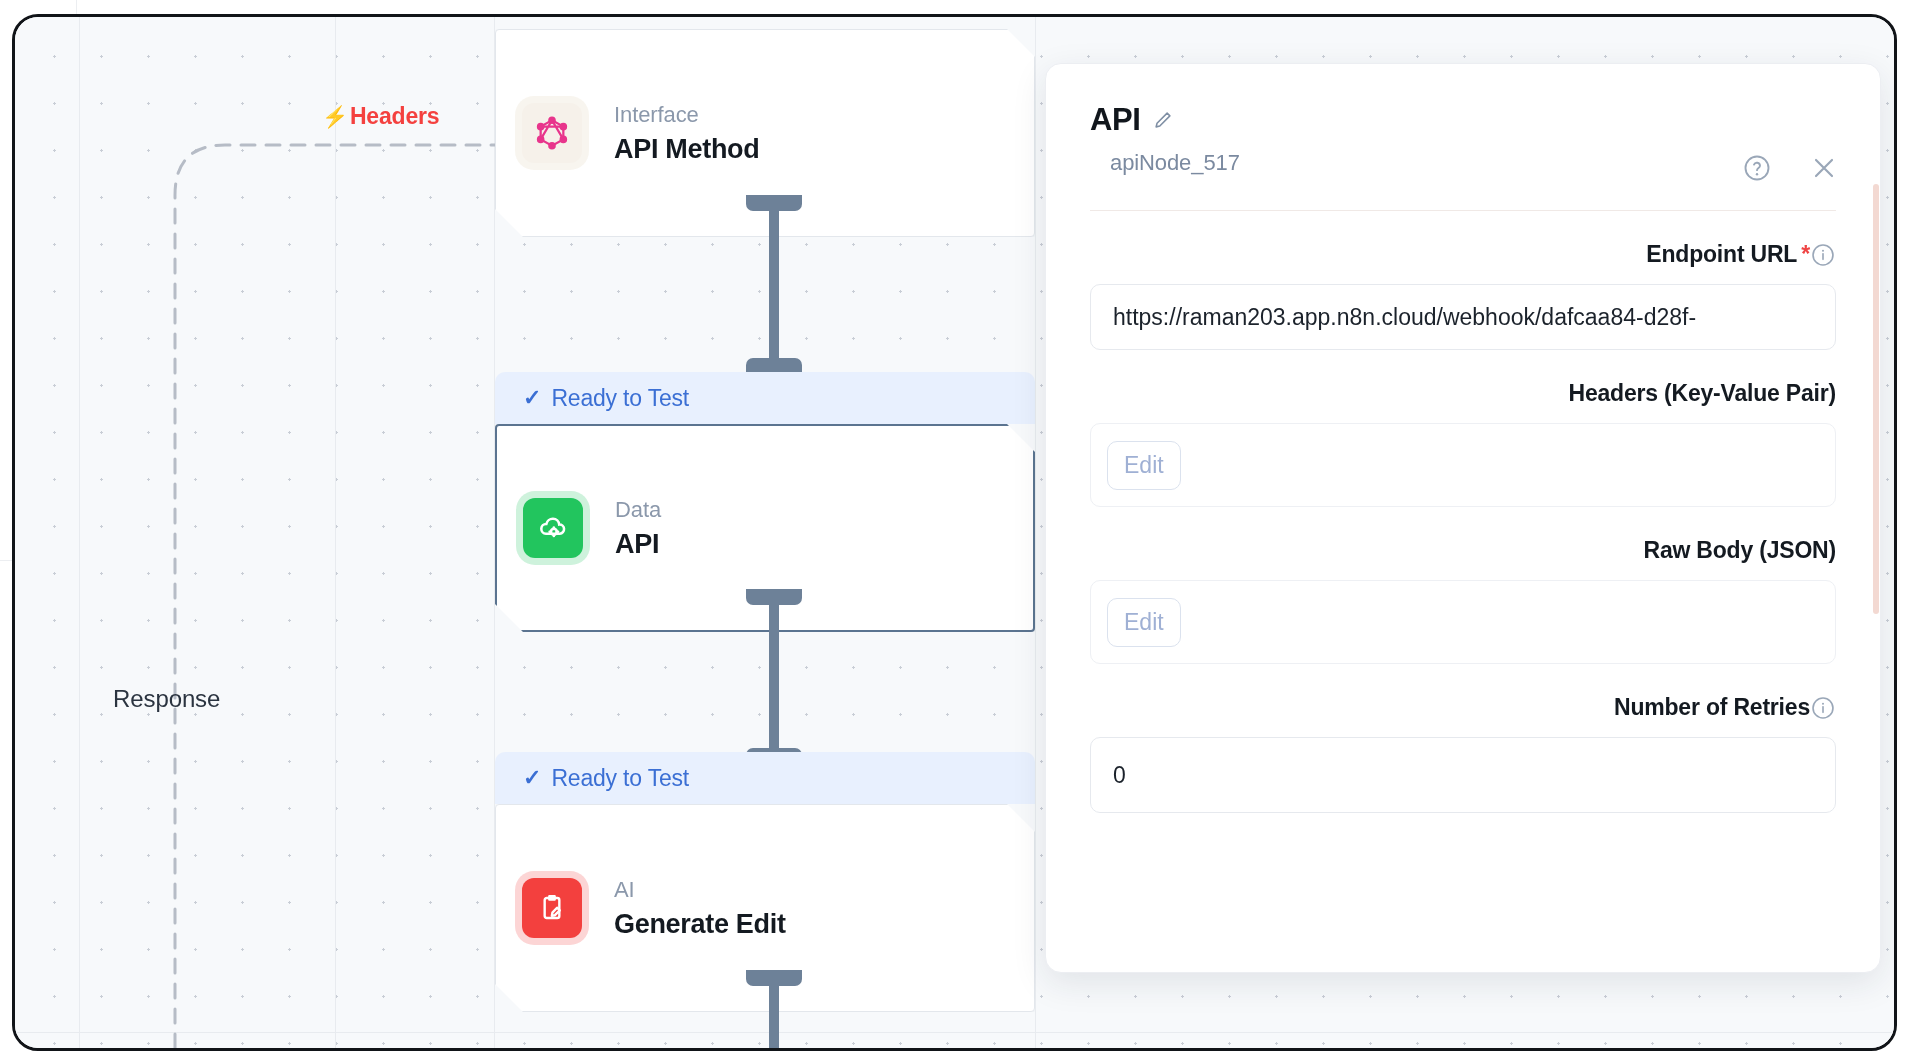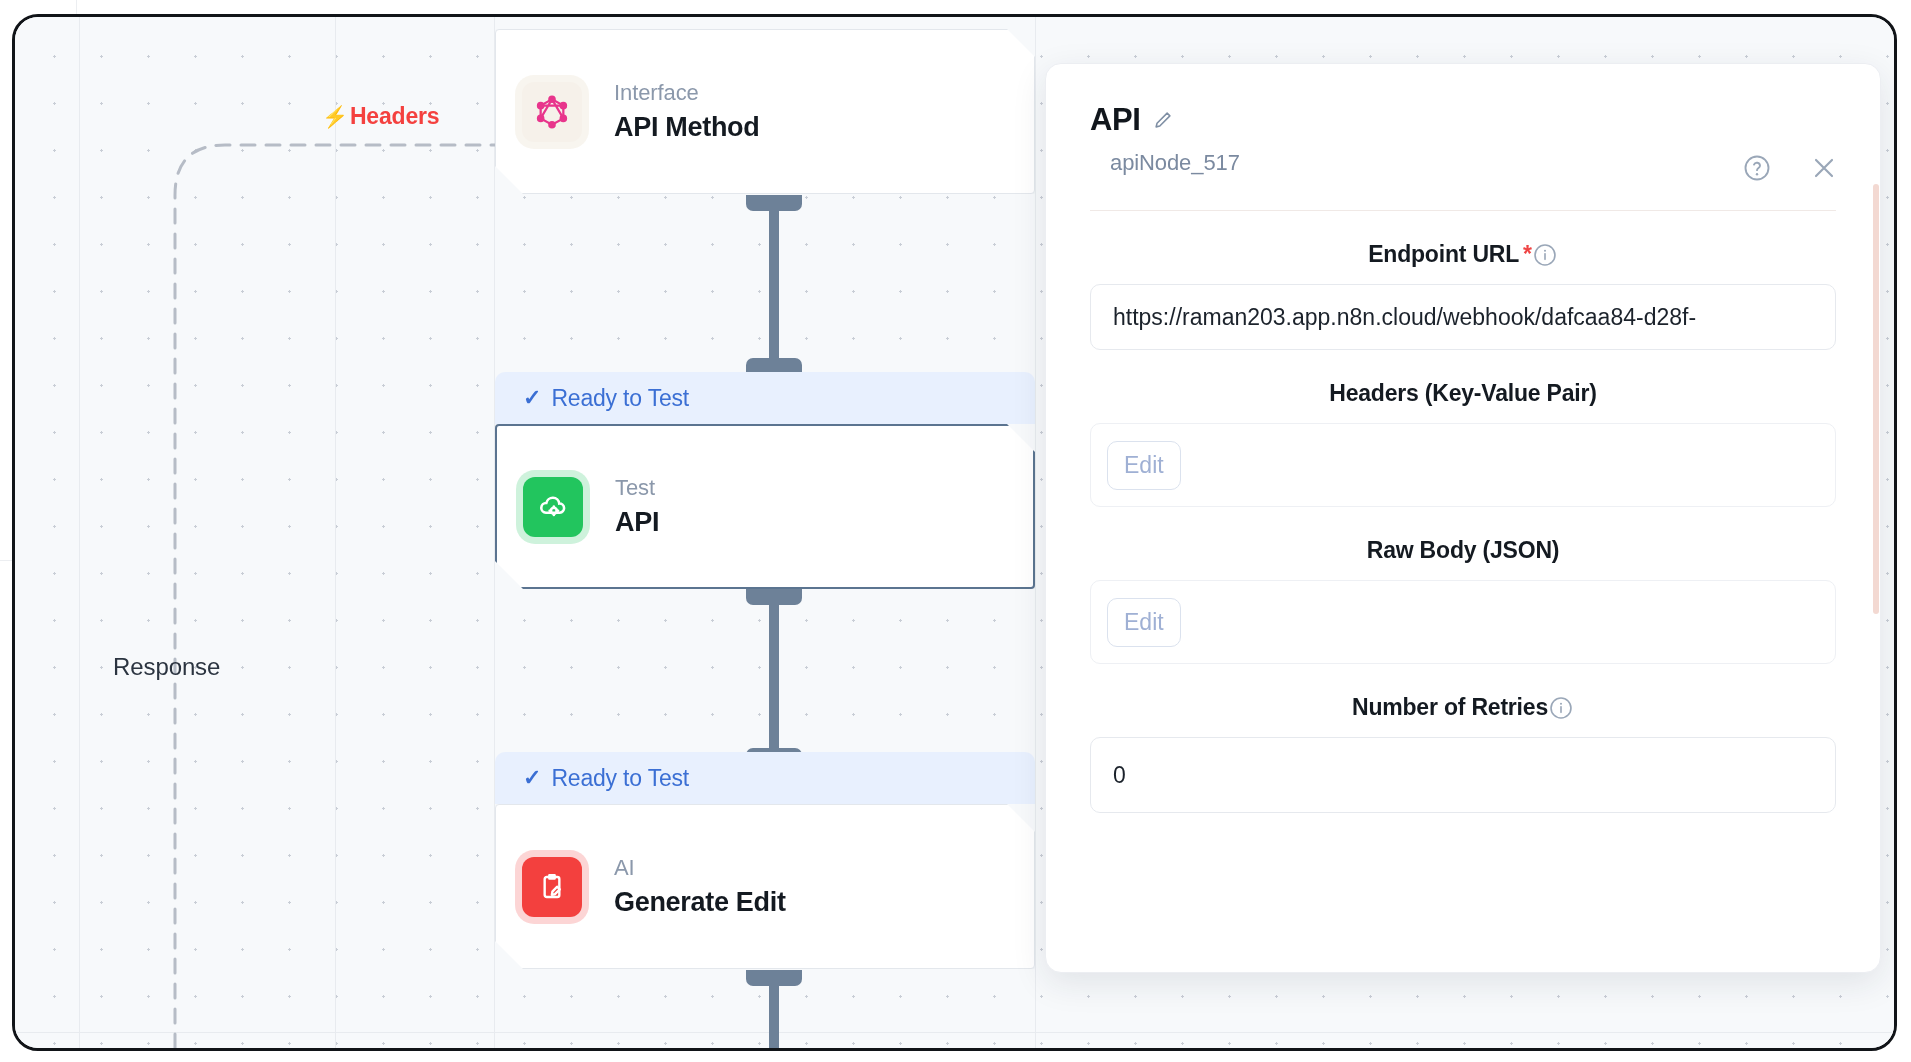--- a/index.html
+++ b/index.html
@@ -59,21 +59,21 @@
     font-size: 23px;
     font-weight: 700;
     letter-spacing: -0.2px;
     white-space: nowrap;
   }
   #trigger-label .bolt { font-size: 21px; line-height: 1; }
 
   
   #response-label {
     position: absolute;
-    left: 98px; top: 636px;
+    left: 98px; top: 668px;
     color: #2b3440;
     font-size: 24px;
     letter-spacing: -0.1px;
     white-space: nowrap;
   }
 
   
   .node-wrap { position: absolute; left: 480px; width: 540px; }
 
   
@@ -91,21 +91,21 @@
   .status-strip .stxt {
     color: #3b6fd4; font-size: 23px; font-weight: 400; letter-spacing: -0.2px;
   }
 
   
   .node-card {
     position: relative;
     background: #ffffff;
     border: 1px solid #e3e7ec;
     border-radius: 4px;
-    height: 165px;
+    height: 208px;
     display: flex; align-items: center;
     padding-left: 26px;
     box-shadow: 0 1px 3px rgba(20,30,50,.05);
     
     clip-path: polygon(0 0, calc(100% - 28px) 0, 100% 28px, 100% 100%, 28px 100%, 0 calc(100% - 28px));
   }
   .node-card.selected {
     border: 2px solid #5b7490;
     box-shadow: 0 2px 6px rgba(20,30,50,.10);
   }
@@ -146,21 +146,21 @@
   #p-title { font-size: 31px; font-weight: 700; color: #11161c; letter-spacing: -0.4px; }
   .pencil { color: #7f8fa4; display: inline-flex; }
   #p-sub { margin-top: 12px; font-size: 22px; color: #7b8aa0; letter-spacing: -0.1px; margin-left: 20px; }
   #p-actions { position: absolute; right: 40px; top: 88px; display: flex; align-items: center; gap: 36px; }
   .icon-btn { color: #9aa7b8; display: inline-flex; cursor: pointer; }
   .p-divider { margin: 34px 44px 0 44px; height: 1px; background: #f0e9e6; }
 
   #props-body { padding: 30px 44px 0 44px; }
 
   .field { margin-bottom: 30px; position: relative; }
-  .field-label-row { display: flex; align-items: center; justify-content: center; margin-bottom: 16px; }
+  .field-label-row { display: flex; align-items: center; justify-content: flex-end; margin-bottom: 16px; }
   .field-label { font-size: 23px; font-weight: 700; color: #141a21; letter-spacing: -0.2px; }
   .req { color: #ef4444; margin-left: 4px; font-weight: 700; }
   .info-i { color: #9aa7b8; display: inline-flex; cursor: pointer; }
 
   .input-box {
     width: 100%; height: 66px;
     border: 1px solid #e6e9ee; border-radius: 10px;
     background: #fff;
     display: flex; align-items: center;
     padding: 0 22px;
@@ -261,21 +261,21 @@
       </div>
       <div class="node-card selected">
         <div class="node-icon glow-green">
           <svg width="34" height="34" viewBox="0 0 24 24" fill="none" stroke="#ffffff" stroke-width="1.8" stroke-linecap="round">
             <path d="M7 16 a3.4 3.4 0 0 1 .3-6.8 A4.6 4.6 0 0 1 16.4 9.6 a3.2 3.2 0 0 1 .4 6.4 Z"></path>
             <circle cx="12.6" cy="14.6" r="2.1"></circle>
             <path d="M12.6 11.6 v1 M12.6 16.6 v1 M9.6 14.6 h1 M14.6 14.6 h1"></path>
           </svg>
         </div>
         <div class="node-text">
-          <span class="node-kind">Test</span>
+          <span class="node-kind">Data</span>
           <span class="node-name">API</span>
         </div>
       </div>
     </div>
 
     <div class="cap top" style="top:572px;"></div>
     <div class="conn" style="top:586px; height:146px;"></div>
     <div class="cap bot" style="top:731px;"></div>
 
     <div class="node-wrap" style="top:735px;">

